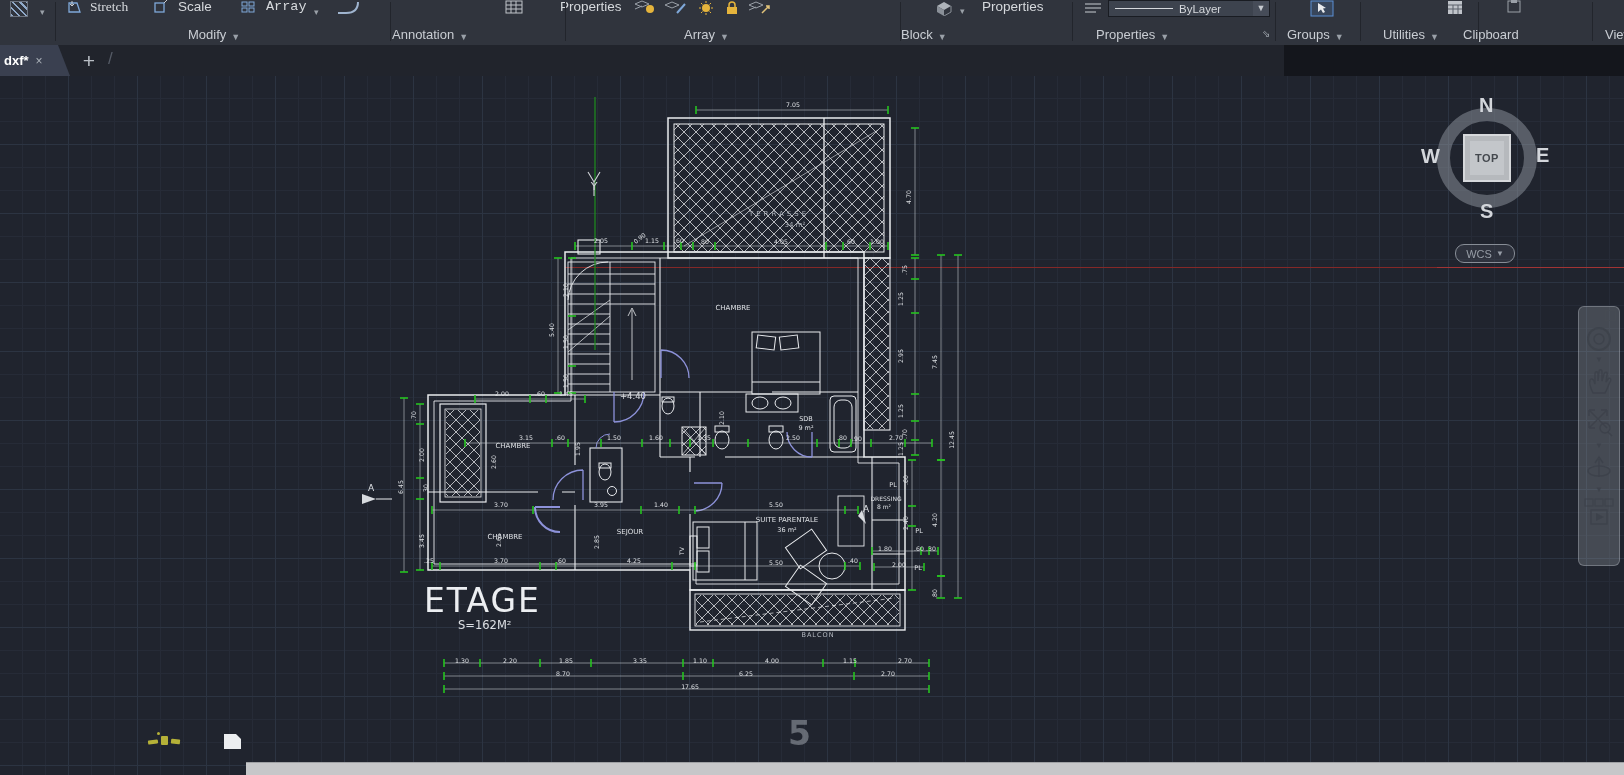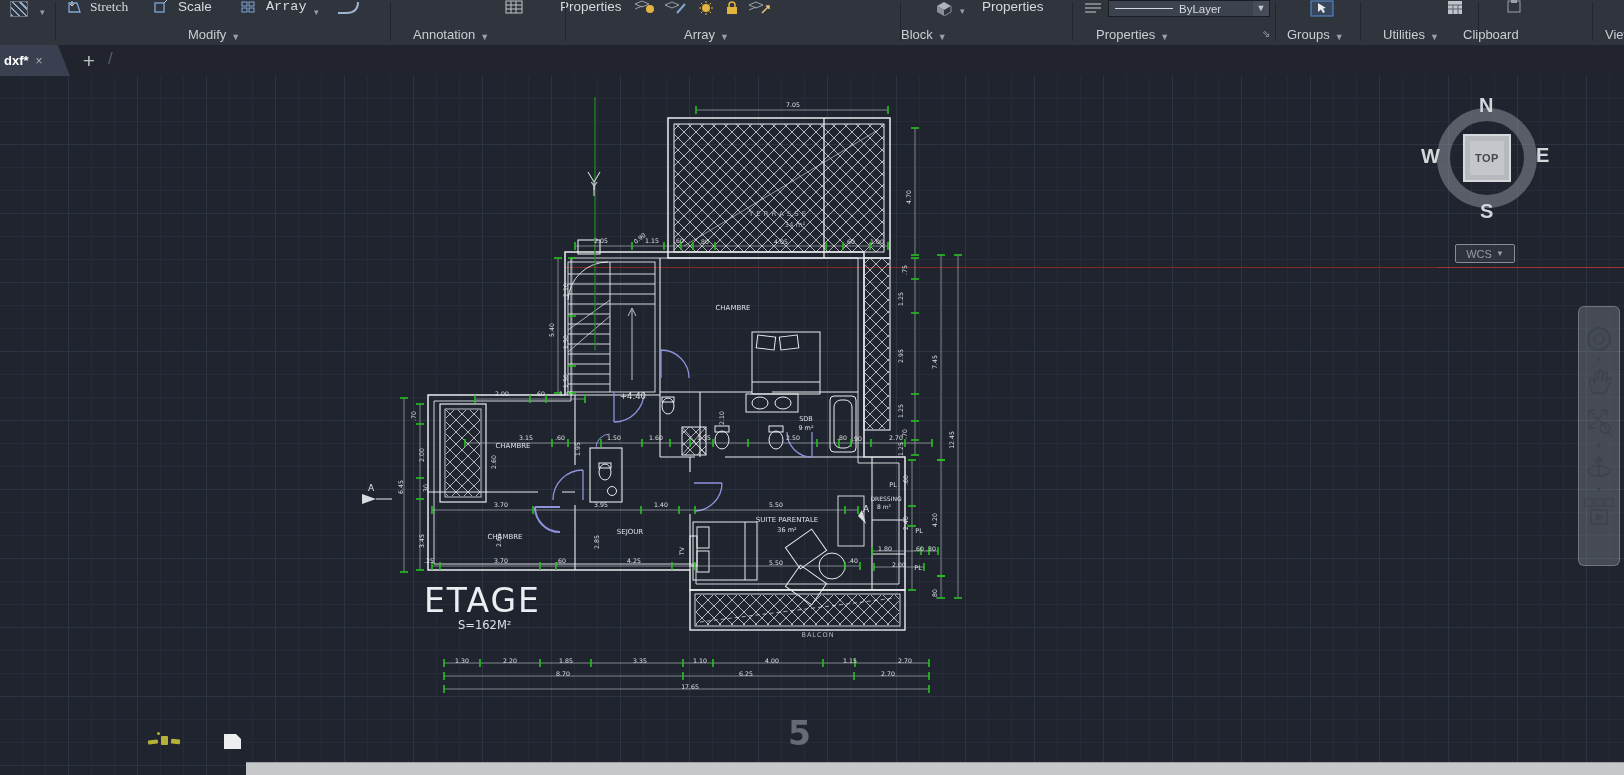--- a/index.html
+++ b/index.html
@@ -15,21 +15,21 @@
           display:flex;align-items:flex-end;gap:5px;cursor:default;}
   .plabel .car{font-size:9px;color:#9aa0a8;}
   .icon16{display:inline-block;vertical-align:middle;}
   .combo{position:absolute;left:1108px;top:0;width:160px;height:15px;background:#3d434e;
          border:1px solid #191c22;display:flex;align-items:center;color:#d5d8dc;font-size:11.5px;}
   .combo .lsample{flex:0 0 58px;height:1px;background:#d5d8dc;margin:0 6px 0 6px;}
   .combo .cbtext{flex:1;text-align:left;padding-right:4px;}
   .combo .cbar{flex:0 0 16px;text-align:center;color:#c5c9cf;font-size:9px;background:#464c58;height:100%;line-height:15px;}
   .expand{position:absolute;left:1262px;top:28px;color:#9aa0a8;font-size:10px;}
   
-  .tabbar{position:absolute;left:0;top:45px;width:1624px;height:31px;background:#21242c;}
+  .tabbar{position:absolute;left:0;top:45px;width:1284px;height:31px;background:#21242c;}
   .tab{position:absolute;left:0;top:0;height:31px;width:70px;background:#3a4050;
        clip-path:polygon(0 0,58px 0,70px 31px,0 31px);
        display:flex;align-items:center;color:#fff;font-size:13px;font-weight:bold;padding-left:4px;box-sizing:border-box;}
   .tab .x{margin-left:7px;color:#aab0b8;font-weight:normal;font-size:12px;cursor:pointer;}
   .newtab{position:absolute;left:76px;top:3px;width:26px;height:25px;color:#b9bec5;font-size:21px;
           display:flex;align-items:center;justify-content:center;cursor:pointer;}
   .tabslash{position:absolute;left:108px;top:4px;color:#555b66;font-size:17px;}
   
   .canvas{position:absolute;left:0;top:76px;width:1624px;height:699px;
     background:
@@ -43,21 +43,21 @@
   svg text{font-family:"DejaVu Sans",sans-serif;}
   
   .vc-ring{position:absolute;left:1437px;top:32px;width:74px;height:74px;border-radius:50%;
            border:13px solid rgba(150,156,165,.48);}
   .vc-letter{position:absolute;color:#d3d6db;font-weight:bold;font-size:20px;}
   .vc-top{position:absolute;left:1463px;top:58px;width:44px;height:44px;background:#b6b9bd;
           border:2px solid #d6d8db;display:flex;align-items:center;justify-content:center;cursor:pointer;}
   .vc-top-inner{width:34px;height:34px;background:#c3c6ca;display:flex;align-items:center;justify-content:center;
           color:#44484e;font-size:11px;font-weight:bold;letter-spacing:.5px;}
   .wcs{position:absolute;left:1455px;top:168px;width:58px;height:17px;border:1px solid #878d96;
-       border-radius:2px;background:rgba(130,136,146,.15);display:flex;align-items:center;justify-content:center;
+       border-radius:9px;background:rgba(130,136,146,.15);display:flex;align-items:center;justify-content:center;
        gap:4px;color:#979da6;font-size:11px;cursor:pointer;}
   .wcs .car{font-size:8px;}
   
   .navbar{position:absolute;left:1578px;top:230px;width:40px;height:258px;border-radius:6px;
           background:rgba(156,161,170,.30);border:1px solid rgba(195,200,206,.35);}
   .nav-ico{position:absolute;left:0;width:40px;text-align:center;cursor:pointer;}
   .nav-car{position:absolute;left:0;width:40px;text-align:center;color:rgba(60,65,74,.85);font-size:8px;}
   .nav-corner{position:absolute;right:3px;top:3px;width:9px;height:9px;border:1px solid rgba(70,75,84,.8);cursor:pointer;}
   
   .cmdbar{position:absolute;left:246px;top:686px;width:1378px;height:13px;background:#c6c7c9;border-top:1px solid #9fa1a4;}
@@ -161,21 +161,21 @@
 
   <svg class="icon16" style="position:absolute;left:1506px;top:0;" width="16" height="13">
     <rect x="2" y="1" width="12" height="11" fill="none" stroke="#9aa0a8"></rect>
     <rect x="5" y="0" width="6" height="3" fill="#9aa0a8"></rect>
   </svg>
 
   <div class="plabel" style="left:188px;">
     <span>Modify</span>
       <span class="car">▼</span>
     </div>
-  <div class="plabel" style="left:413px;">
+  <div class="plabel" style="left:392px;">
     <span>Annotation</span>
       <span class="car">▼</span>
     </div>
   <div class="plabel" style="left:684px;">
     <span>Array</span>
       <span class="car">▼</span>
     </div>
   <div class="plabel" style="left:901px;">
     <span>Block</span>
       <span class="car">▼</span>

